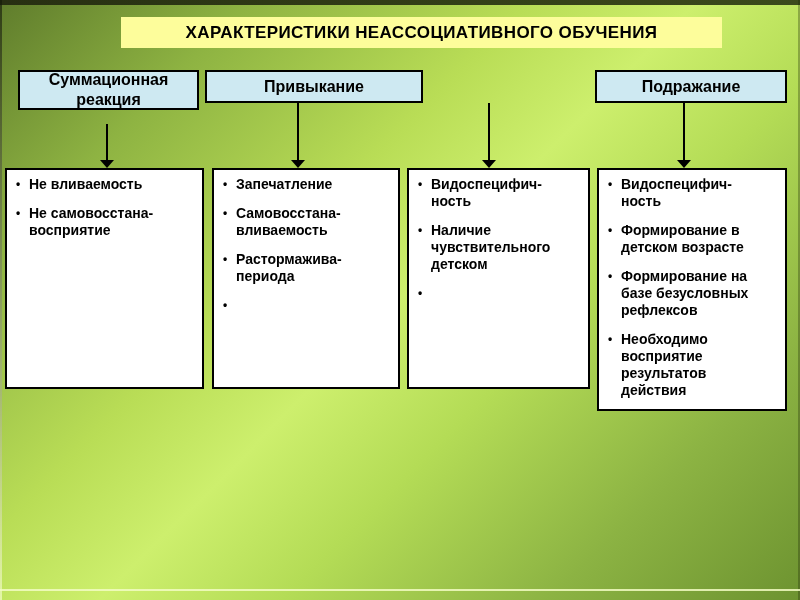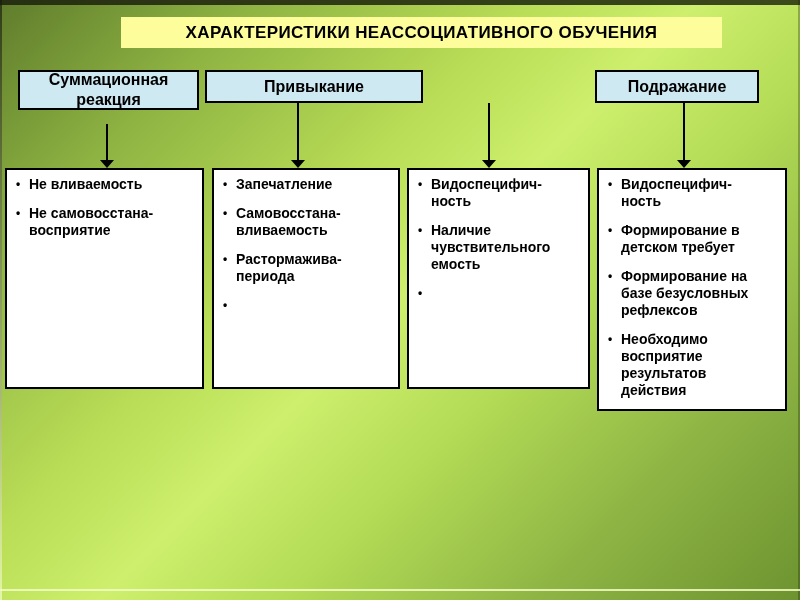--- a/index.html
+++ b/index.html
@@ -39,21 +39,21 @@
   }
   .hdr {
     position: absolute; box-sizing: border-box;
     background: #cee9f2; border: 2px solid #000;
     display: flex; align-items: center; justify-content: center;
     text-align: center; font-weight: bold; font-size: 16px; line-height: 20px;
   }
   #hdr-0 { left: 18px;  top: 70px; width: 181px; height: 40px; }
   #hdr-1 { left: 205px; top: 70px; width: 218px; height: 33px; }
   #hdr-2 { left: 403px; top: 70px; width: 186px; height: 33px; }
-  #hdr-3 { left: 595px; top: 70px; width: 164px; height: 33px; }
+  #hdr-3 { left: 595px; top: 70px; width: 192px; height: 33px; }
 
   .arrow { position: absolute; width: 14px; }
   .arrow .stem { position: absolute; left: 6px; top: 0; width: 2px; background: #000; }
   .arrow .head {
     position: absolute; left: 0; width: 0; height: 0;
     border-left: 7px solid transparent; border-right: 7px solid transparent;
     border-top: 8px solid #000;
   }
   #arr-0 { left: 100px; top: 124px; height: 44px; }
   #arr-0 .stem { height: 37px; } #arr-0 .head { top: 36px; }
@@ -164,38 +164,38 @@
     <ul>
         <li>
           <span class="dot">•</span>
           <span class="txt">Видоспецифич-
 ность</span>
         </li>
         <li>
           <span class="dot">•</span>
           <span class="txt">Наличие
 чувствительного
-емость</span>
+детском</span>
         </li>
         <li>
           <span class="dot">•</span>
         </li>
       </ul>
   </div>
   <div class="content" id="cnt-3">
     <ul>
         <li>
           <span class="dot">•</span>
           <span class="txt">Видоспецифич-
 ность</span>
         </li>
         <li>
           <span class="dot">•</span>
           <span class="txt">Формирование в
-детском требует</span>
+детском возрасте</span>
         </li>
         <li>
           <span class="dot">•</span>
           <span class="txt">Формирование на
 базе безусловных
 рефлексов</span>
         </li>
         <li>
           <span class="dot">•</span>
           <span class="txt">Необходимо

